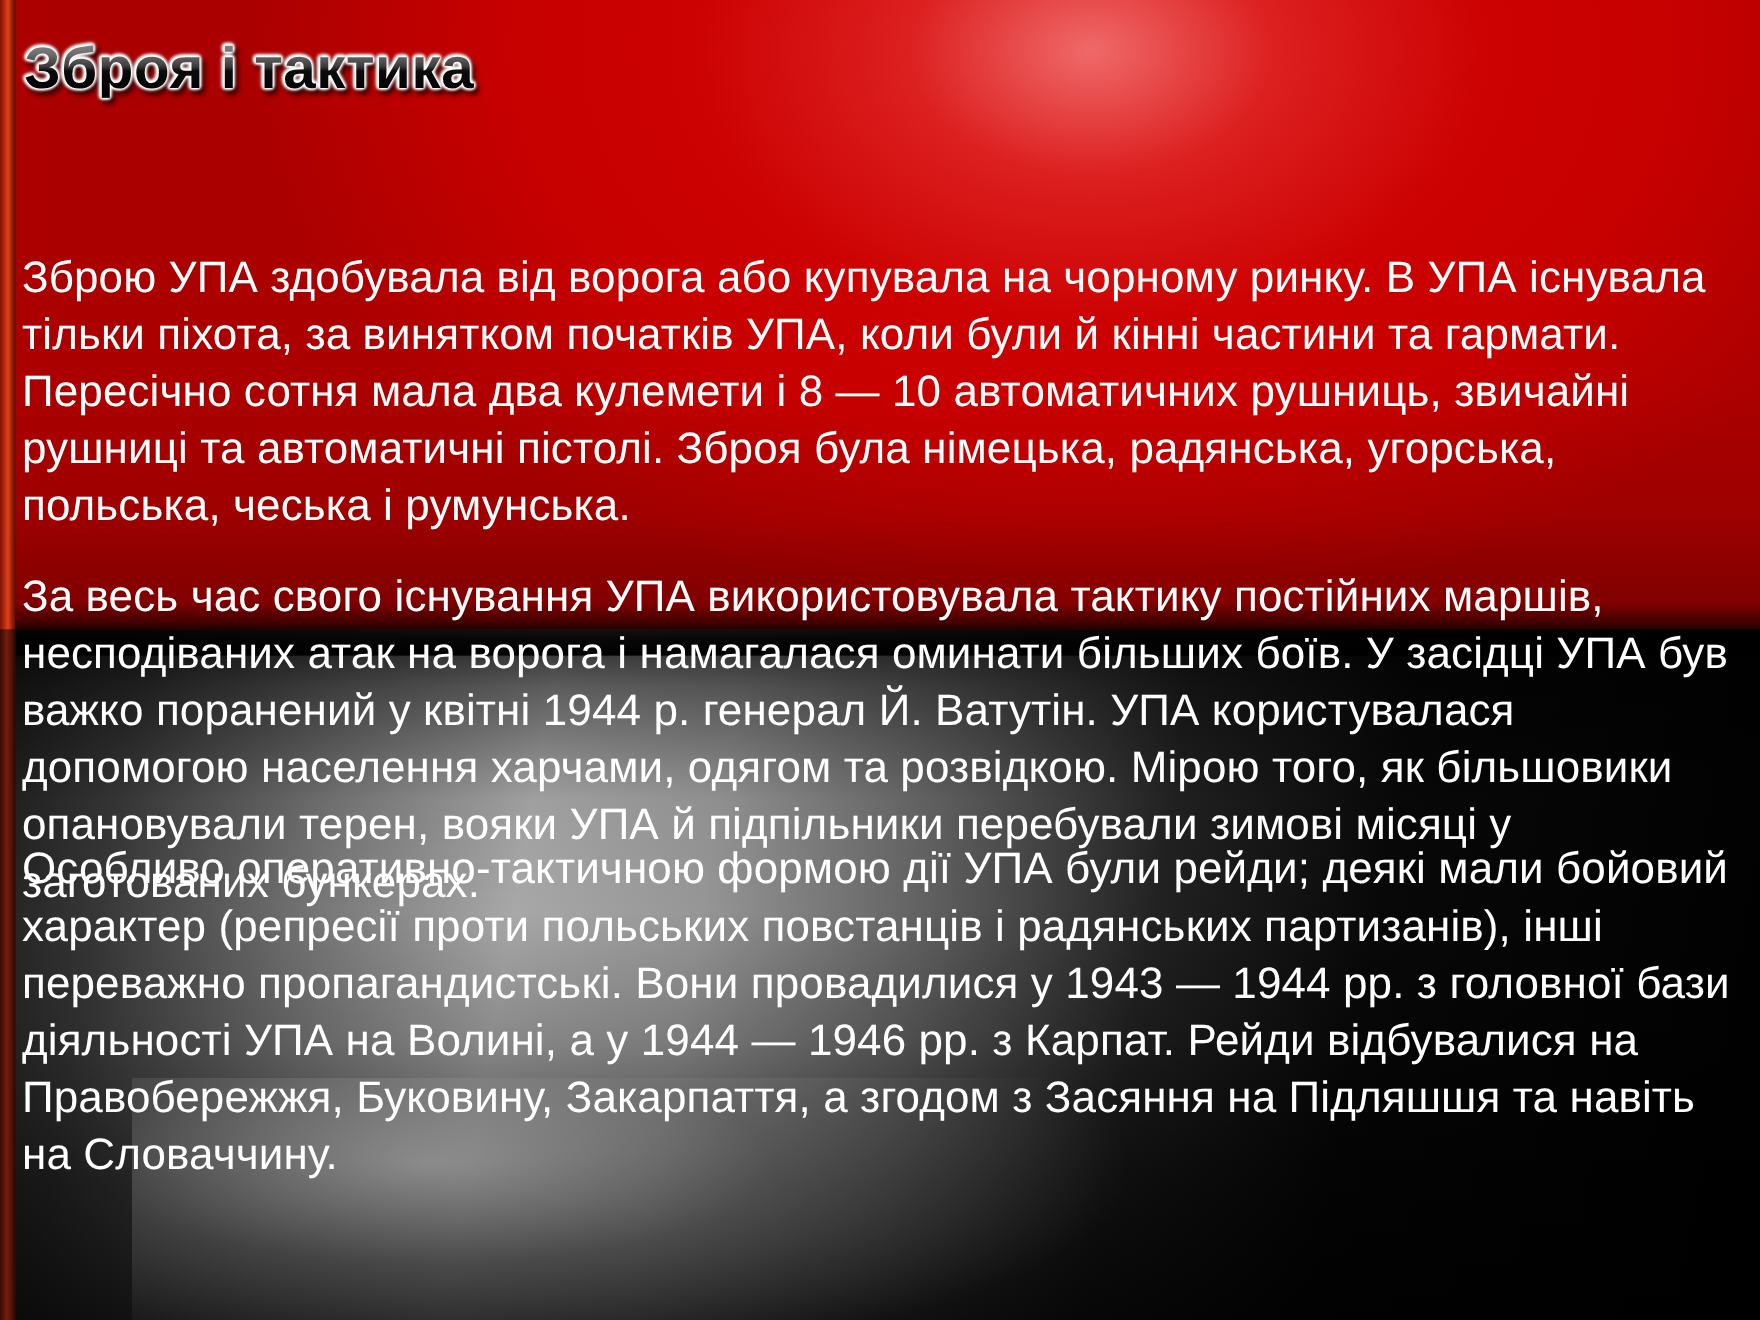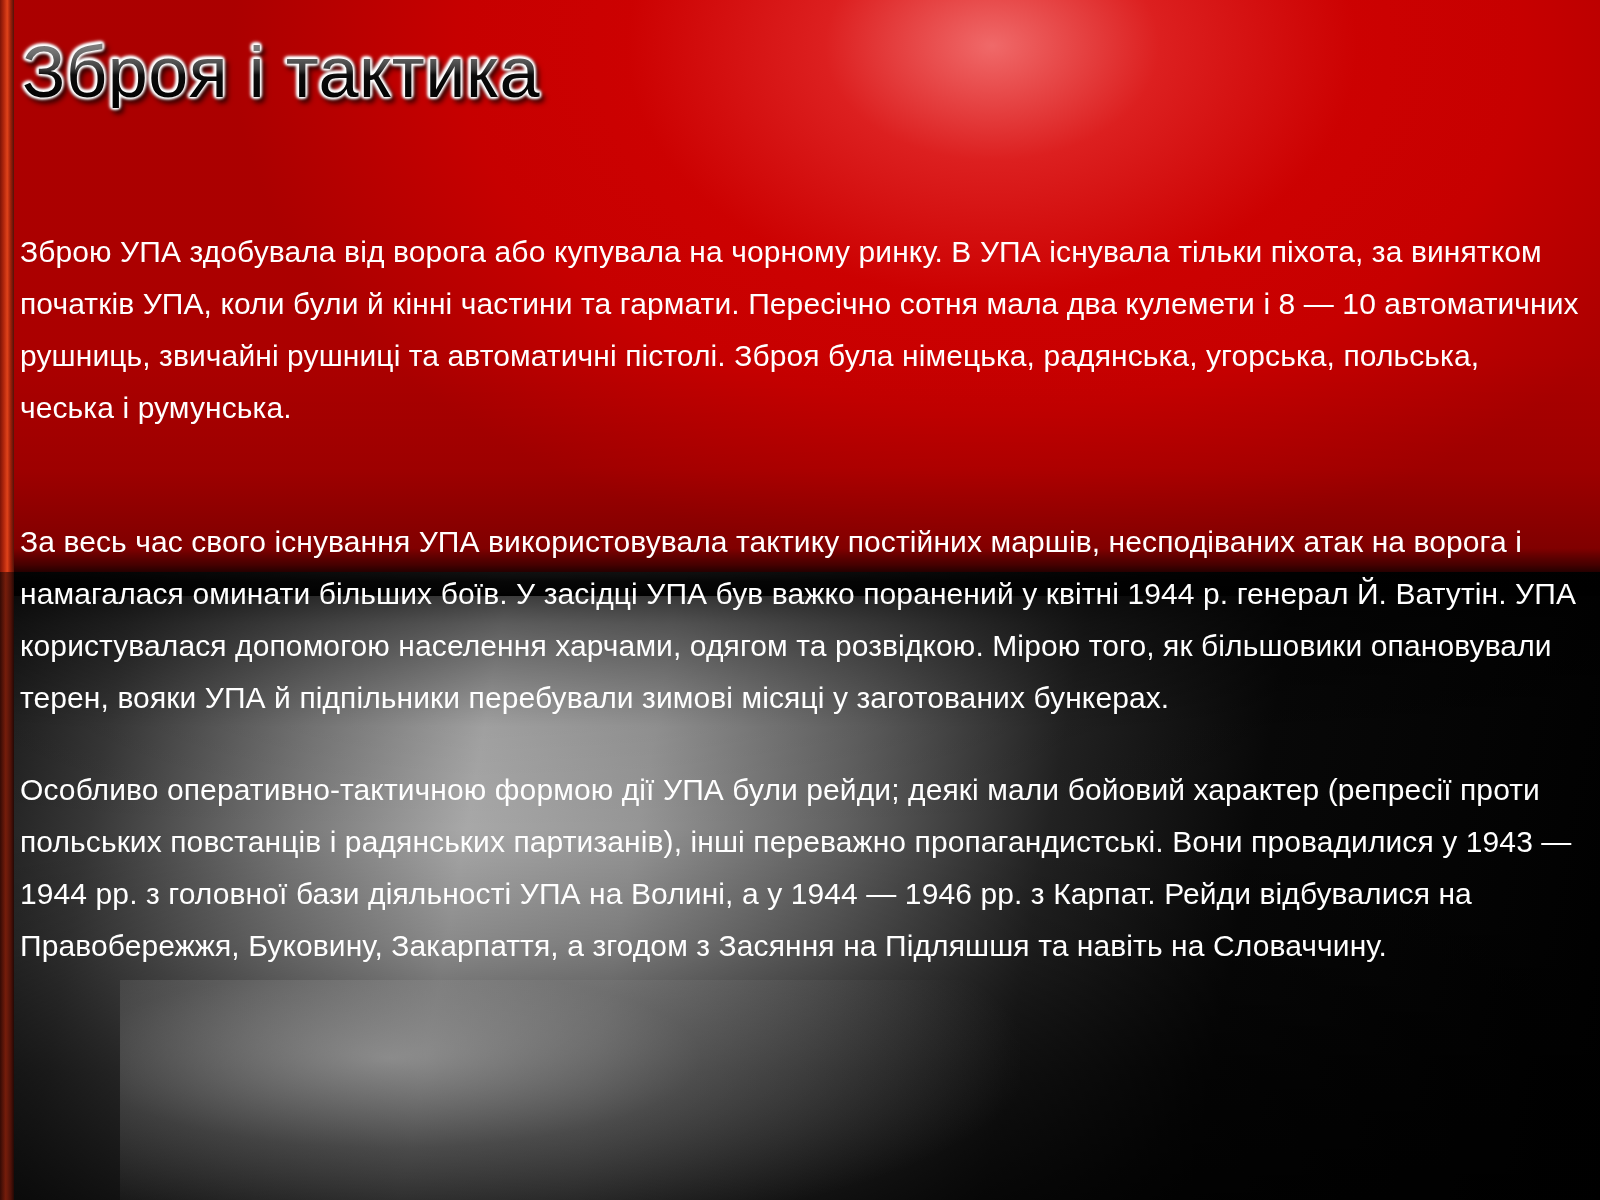--- a/index.html
+++ b/index.html
@@ -156,22 +156,22 @@
     position: absolute;
     left: 0; top: 0;
     width: 1600px;
     height: 1200px;
   }
 
   .slide-title {
     position: absolute;
     left: 22px;
     top: 36px;
-    font-size: 72px;
-    font-weight: normal;
+    font-size: 53px;
+    font-weight: bold;
     letter-spacing: 0.5px;
     line-height: 1;
     white-space: nowrap;
     color: #2a2a2a;
     background: linear-gradient(to bottom,
         #8f8f8f 0%,
         #6f6f6f 24%,
         #3b3b3b 46%,
         #0b0b0b 54%,
         #000000 100%);
@@ -185,21 +185,21 @@
       drop-shadow(-0.9px 0 1px #ffffff)
       drop-shadow(0 -0.9px 1px #ffffff)
       drop-shadow(3px 4px 2px rgba(0,0,0,0.65));
   }
 
   .body-text {
     position: absolute;
     left: 20px;
     width: 1560px;
     color: #ffffff;
-    font-size: 30px;
+    font-size: 40px;
     line-height: 52px;
     letter-spacing: 0.1px;
   }
   .body-text p {
     margin: 0 0 47px 0;
   }
   .body-text p:last-child { margin-bottom: 0; }
 
   .para-block-1 { top: 226px; }
   .para-block-2 { top: 516px; }

